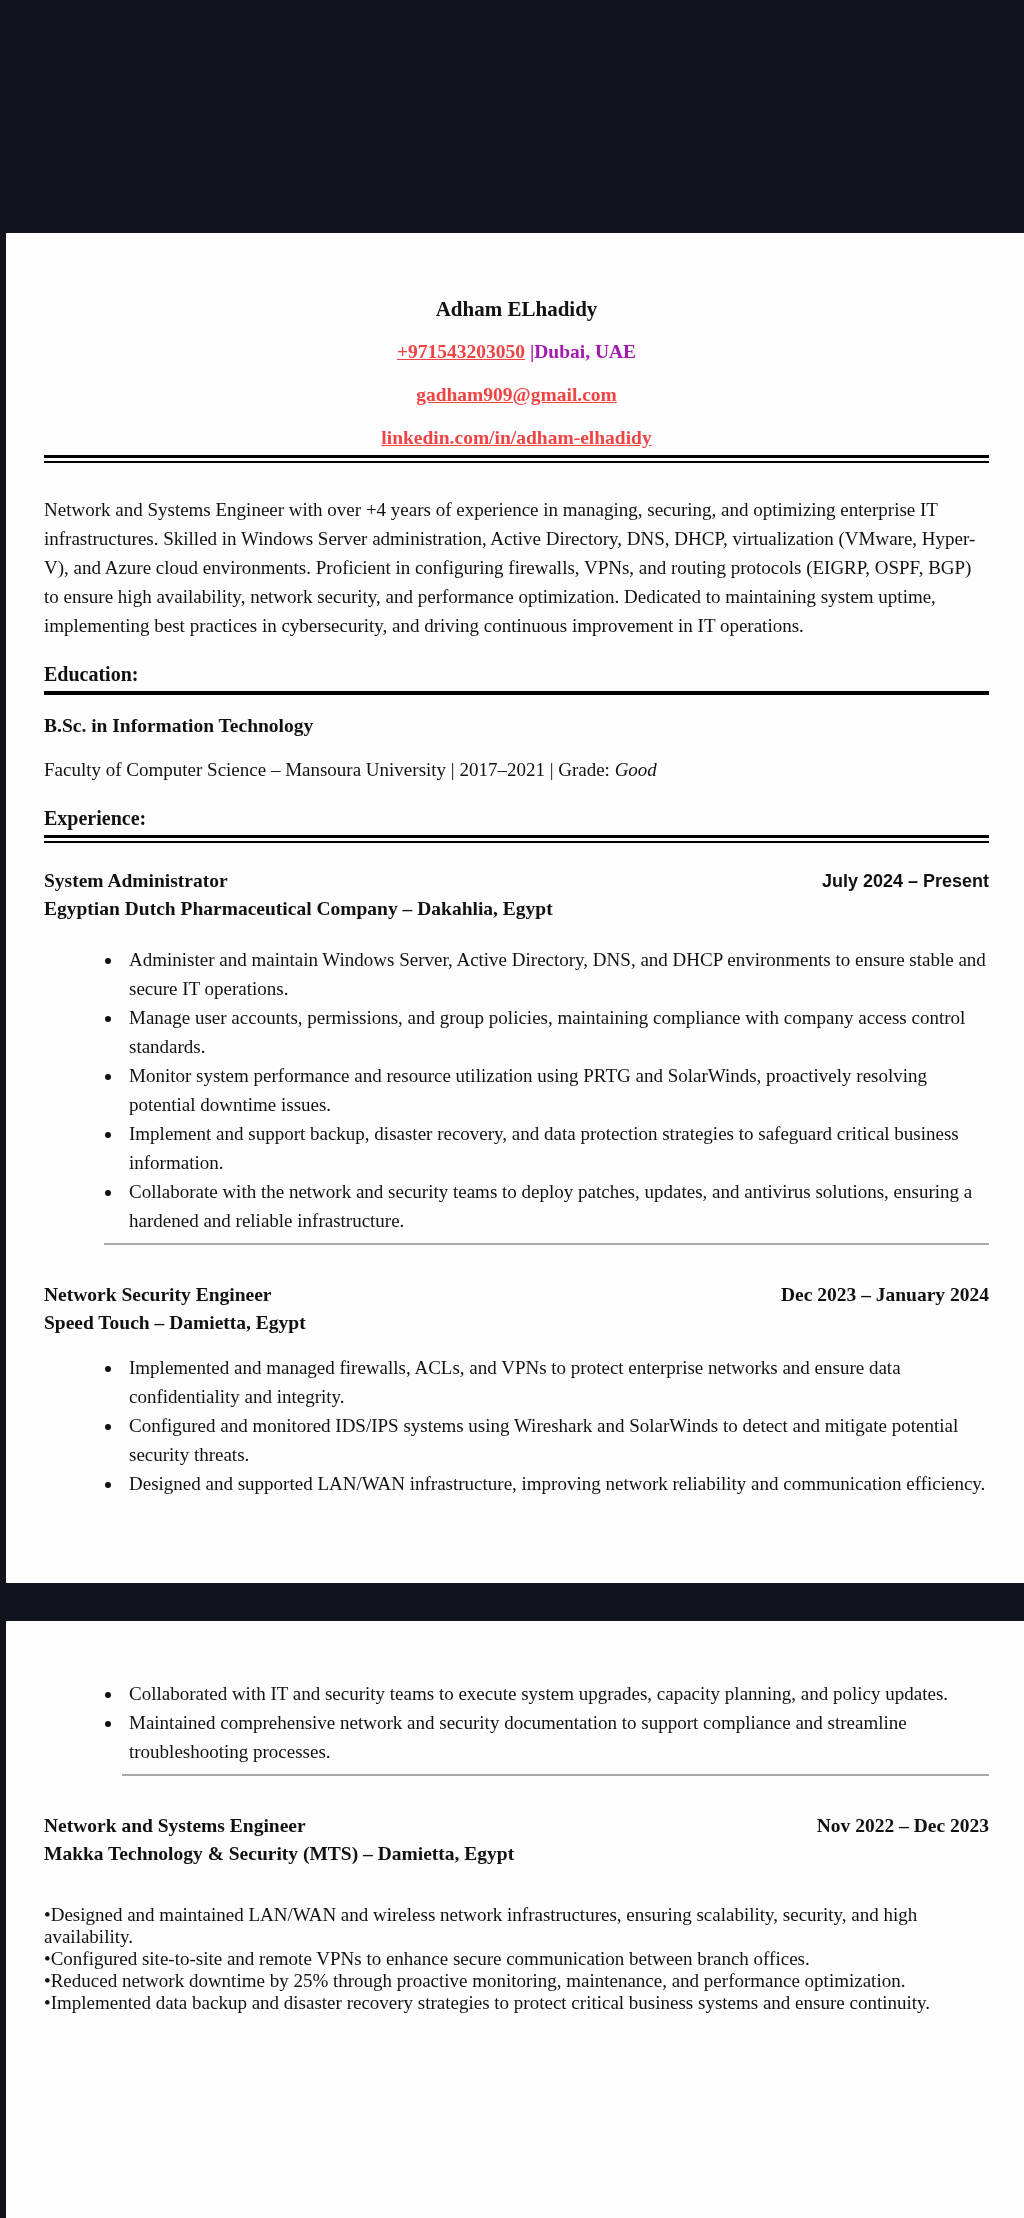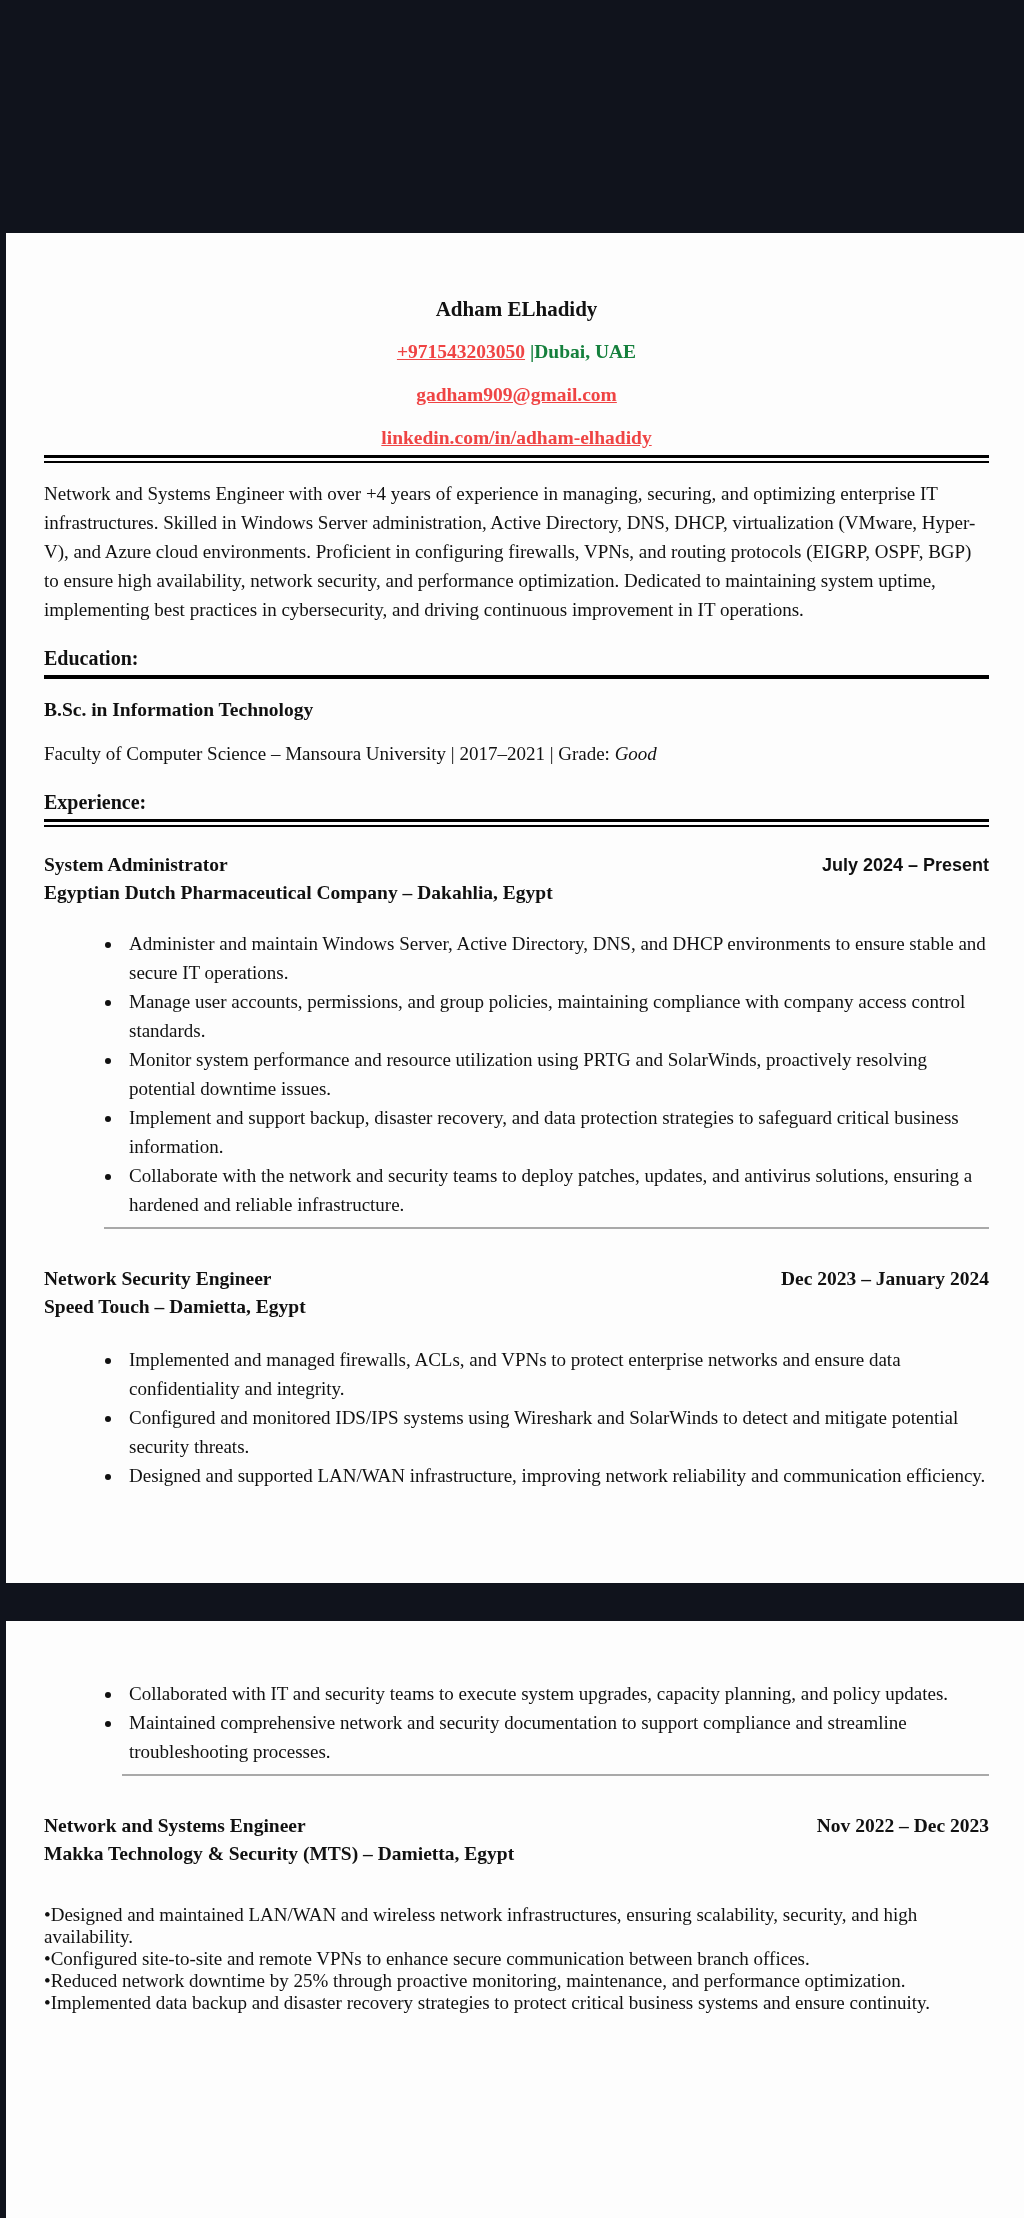--- a/index.html
+++ b/index.html
@@ -39,21 +39,21 @@
     margin-top: 19px;
     font-size: 19.5px;
     font-weight: bold;
     line-height: 24px;
   }
   a.link {
     color: #ef4444;
     text-decoration: underline;
     cursor: pointer;
   }
-  .loc-text { color: #15803d; }
+  .loc-text { color: #a21caf; }
 
   
   .section-head {
     font-size: 20px;
     font-weight: bold;
     line-height: 24px;
   }
   .mt16 { margin-top: 16px; }
   .mt22 { margin-top: 22px; }
   .rule-double {
@@ -62,21 +62,21 @@
     border-bottom: 2px solid #000;
     margin-top: 5px;
   }
   .rule-single {
     border-top: 4px solid #000;
     margin-top: 5px;
   }
 
   
   .summary-par {
-    margin: 16px 0 0 0;
+    margin: 32px 0 0 0;
     font-size: 19px;
     line-height: 29px;
     text-align: left;
   }
 
   .edu-degree {
     margin-top: 16px;
     font-size: 19.5px;
     font-weight: bold;
     line-height: 29px;
@@ -115,21 +115,21 @@
     font-weight: bold;
   }
 
   ul.bullets {
     margin: 22px 0 0 0;
     padding-left: 79px;
     font-size: 19px;
     line-height: 29px;
   }
   ul.bullets li { padding-left: 6px; }
-  ul.mt24b { margin-top: 24px; }
+  ul.mt24b { margin-top: 16px; }
   ul.mt58b { margin-top: 58px; }
 
   .divider {
     border-top: 2px solid #a9a9a9;
     margin: 8px 0 0 60px;
   }
   .divider-p2 { margin-left: 78px; }
 
   .plain-bullets {
     margin-top: 36px;

